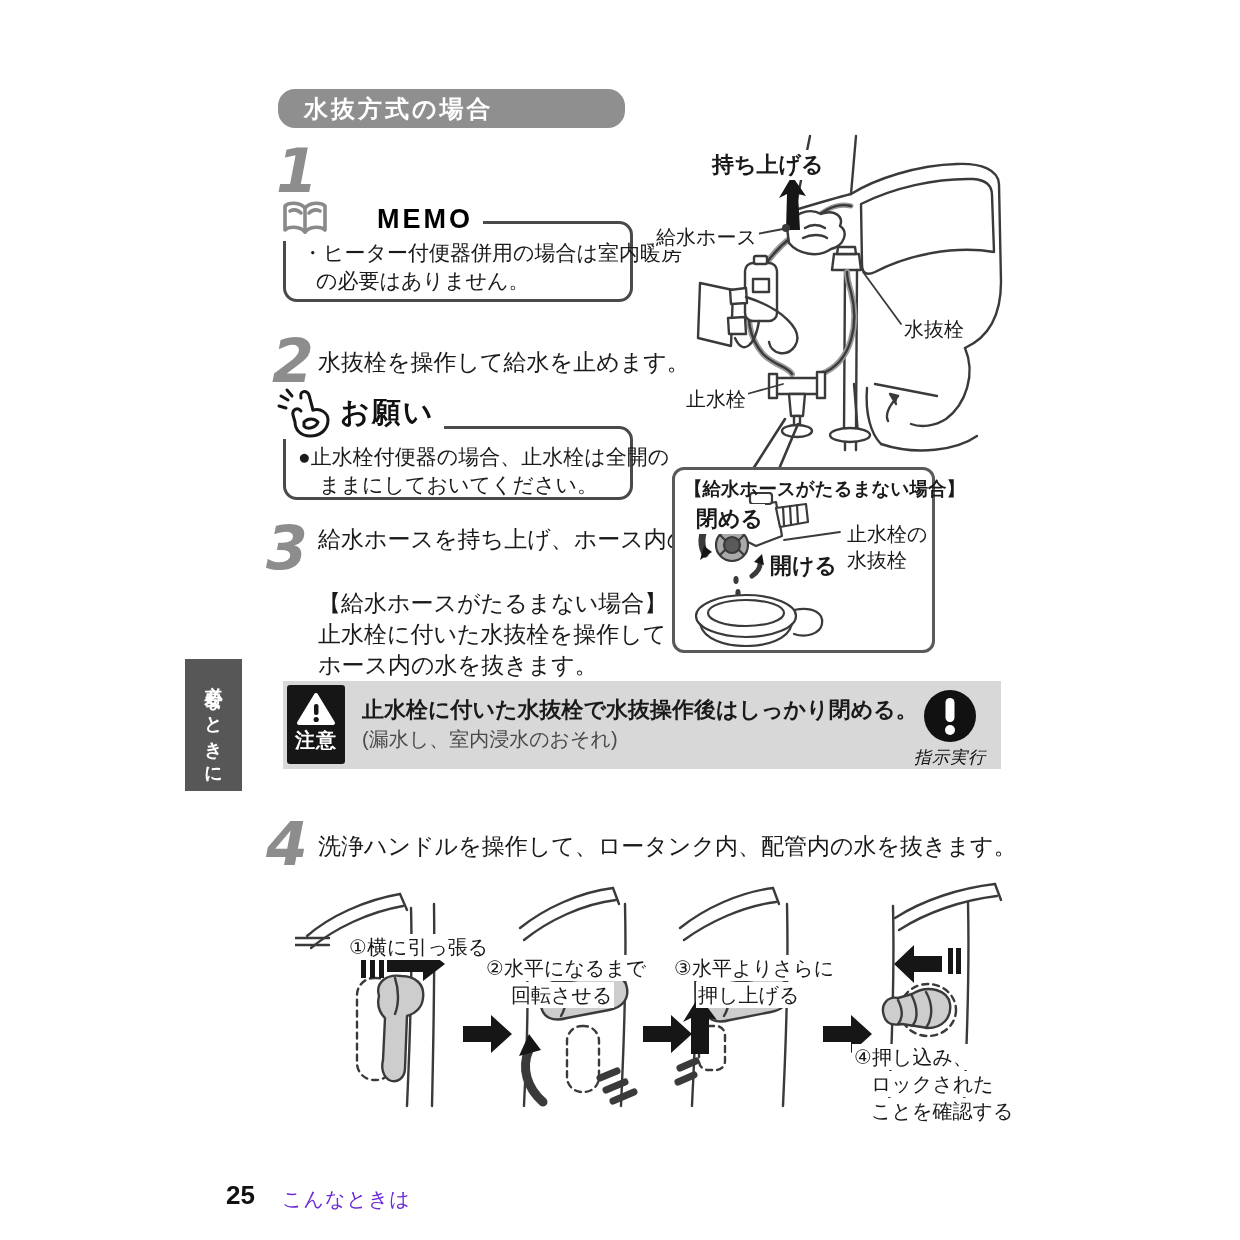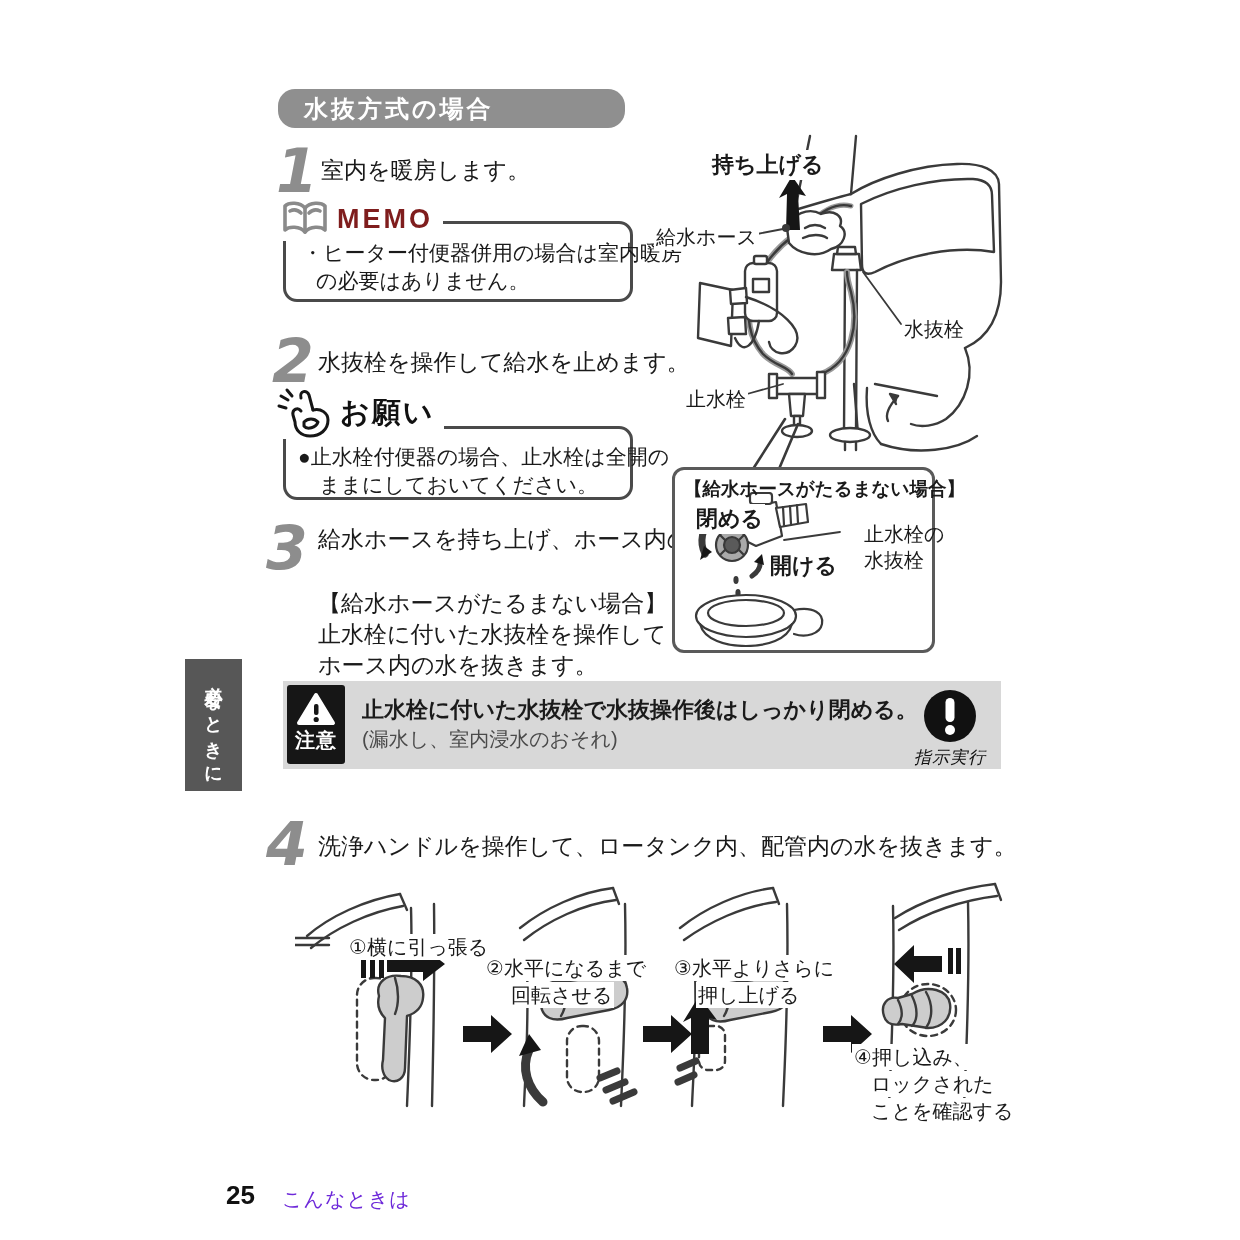--- a/index.html
+++ b/index.html
@@ -6,21 +6,21 @@
   .page{position:relative;width:1240px;height:1240px;background:#ffffff;overflow:hidden;
         font-family:"Liberation Sans","DejaVu Sans",sans-serif;color:#1a1a1a;}
   .abs{position:absolute;}
   .pill{background:#8f8f8f;color:#fff;font-weight:bold;font-size:24px;letter-spacing:3px;
         border-radius:17px;display:flex;align-items:center;padding-left:26px;box-sizing:border-box;}
   .stepnum{font-family:"DejaVu Sans",sans-serif;font-weight:bold;font-style:italic;
            font-size:60px;line-height:1;color:#8d8d8d;}
   .steptext{font-size:23px;line-height:31px;color:#1a1a1a;}
   .roundbox{border:3px solid #4a4a4a;border-radius:14px;background:#fff;box-sizing:border-box;}
   .boxtext{font-size:21px;line-height:28px;color:#1a1a1a;}
-  .memotitle{color:#7f1d1d;font-weight:bold;font-size:27px;letter-spacing:3px;}
+  .memotitle{color:#000000;font-weight:bold;font-size:27px;letter-spacing:3px;margin-left:40px;}
   .onegaititle{color:#111;font-weight:bold;font-size:29px;letter-spacing:2px;}
   .headmask{background:#fff;display:flex;align-items:center;gap:8px;padding-right:10px;}
   .cautionbar{background:#d8d8d8;}
   .cautionsq{background:#161616;border-radius:3px;display:flex;flex-direction:column;
              align-items:center;justify-content:flex-start;padding-top:7px;box-sizing:border-box;}
   .cautionlabel{color:#fff;font-weight:bold;font-size:20px;letter-spacing:1px;margin-top:1px;}
   .ctext1{font-size:22px;font-weight:bold;color:#1a1a1a;}
   .ctext2{font-size:20px;color:#4a4a4a;}
   .execwrap{display:flex;flex-direction:column;align-items:center;}
   .execlabel{font-size:17px;color:#111;margin-top:2px;letter-spacing:1px;}
@@ -37,21 +37,20 @@
 </head>
 <body>
 
 <div class="page">
 
   <div class="abs pill" style="left:278px;top:89px;width:347px;height:39px;">
     <span>水抜方式の場合</span>
   </div>
 
   <div class="abs stepnum" style="left:276px;top:141px;">1</div>
-  <div class="abs steptext" style="left:321px;top:155px;">室内を暖房します。</div>
 
   <div class="abs roundbox" style="left:283px;top:221px;width:350px;height:81px;"></div>
   <div class="abs headmask" style="left:281px;top:197px;height:44px;">
     <svg width="48" height="38" viewBox="0 0 48 38">
       <g fill="none" stroke="#8a8a8a" stroke-width="3.6" stroke-linejoin="round" stroke-linecap="round">
         <path d="M24,8 C19,2 8,2 4,6 L4,30 C8,26 19,26 24,32 C29,26 40,26 44,30 L44,6 C40,2 29,2 24,8 Z"></path>
         <path d="M24,8 L24,32"></path>
         <path d="M9,11 C13,9 17,10 20,13"></path>
         <path d="M28,13 C31,10 35,9 39,11"></path>
       </g>
@@ -216,21 +215,21 @@
       <ellipse cx="66" cy="121" rx="38" ry="13" fill="#fff"></ellipse>
       <path d="M20,132 C24,148 46,154 66,154 C86,154 108,148 112,132"></path>
       <path d="M114,118 C134,114 144,122 142,132 C140,142 126,146 114,142"></path>
 
       <path d="M104,48 L160,40" stroke-width="1.8"></path>
     </g>
   </svg>
   <div class="abs insettitle" style="left:684px;top:476px;">【給水ホースがたるまない場合】</div>
   <div class="abs dlabel-b" style="left:694px;top:504px;">閉める</div>
   <div class="abs dlabel-b" style="left:768px;top:551px;">開ける</div>
-  <div class="abs dlabel" style="left:845px;top:521px;background:none;margin-left:17px;">
+  <div class="abs dlabel" style="left:845px;top:521px;background:none;">
     <div>止水栓の</div>
     <div>水抜栓</div>
   </div>
 
   <svg class="abs" style="left:295px;top:878px;" width="715" height="245" viewBox="0 0 715 245">
     <g fill="none" stroke="#3a3a3a" stroke-width="2.4" stroke-linecap="round" stroke-linejoin="round">
 
       <path d="M12,58 C35,38 70,22 105,16"></path>
       <path d="M16,70 C40,50 74,34 108,28"></path>
       <path d="M105,16 L112,32"></path>

